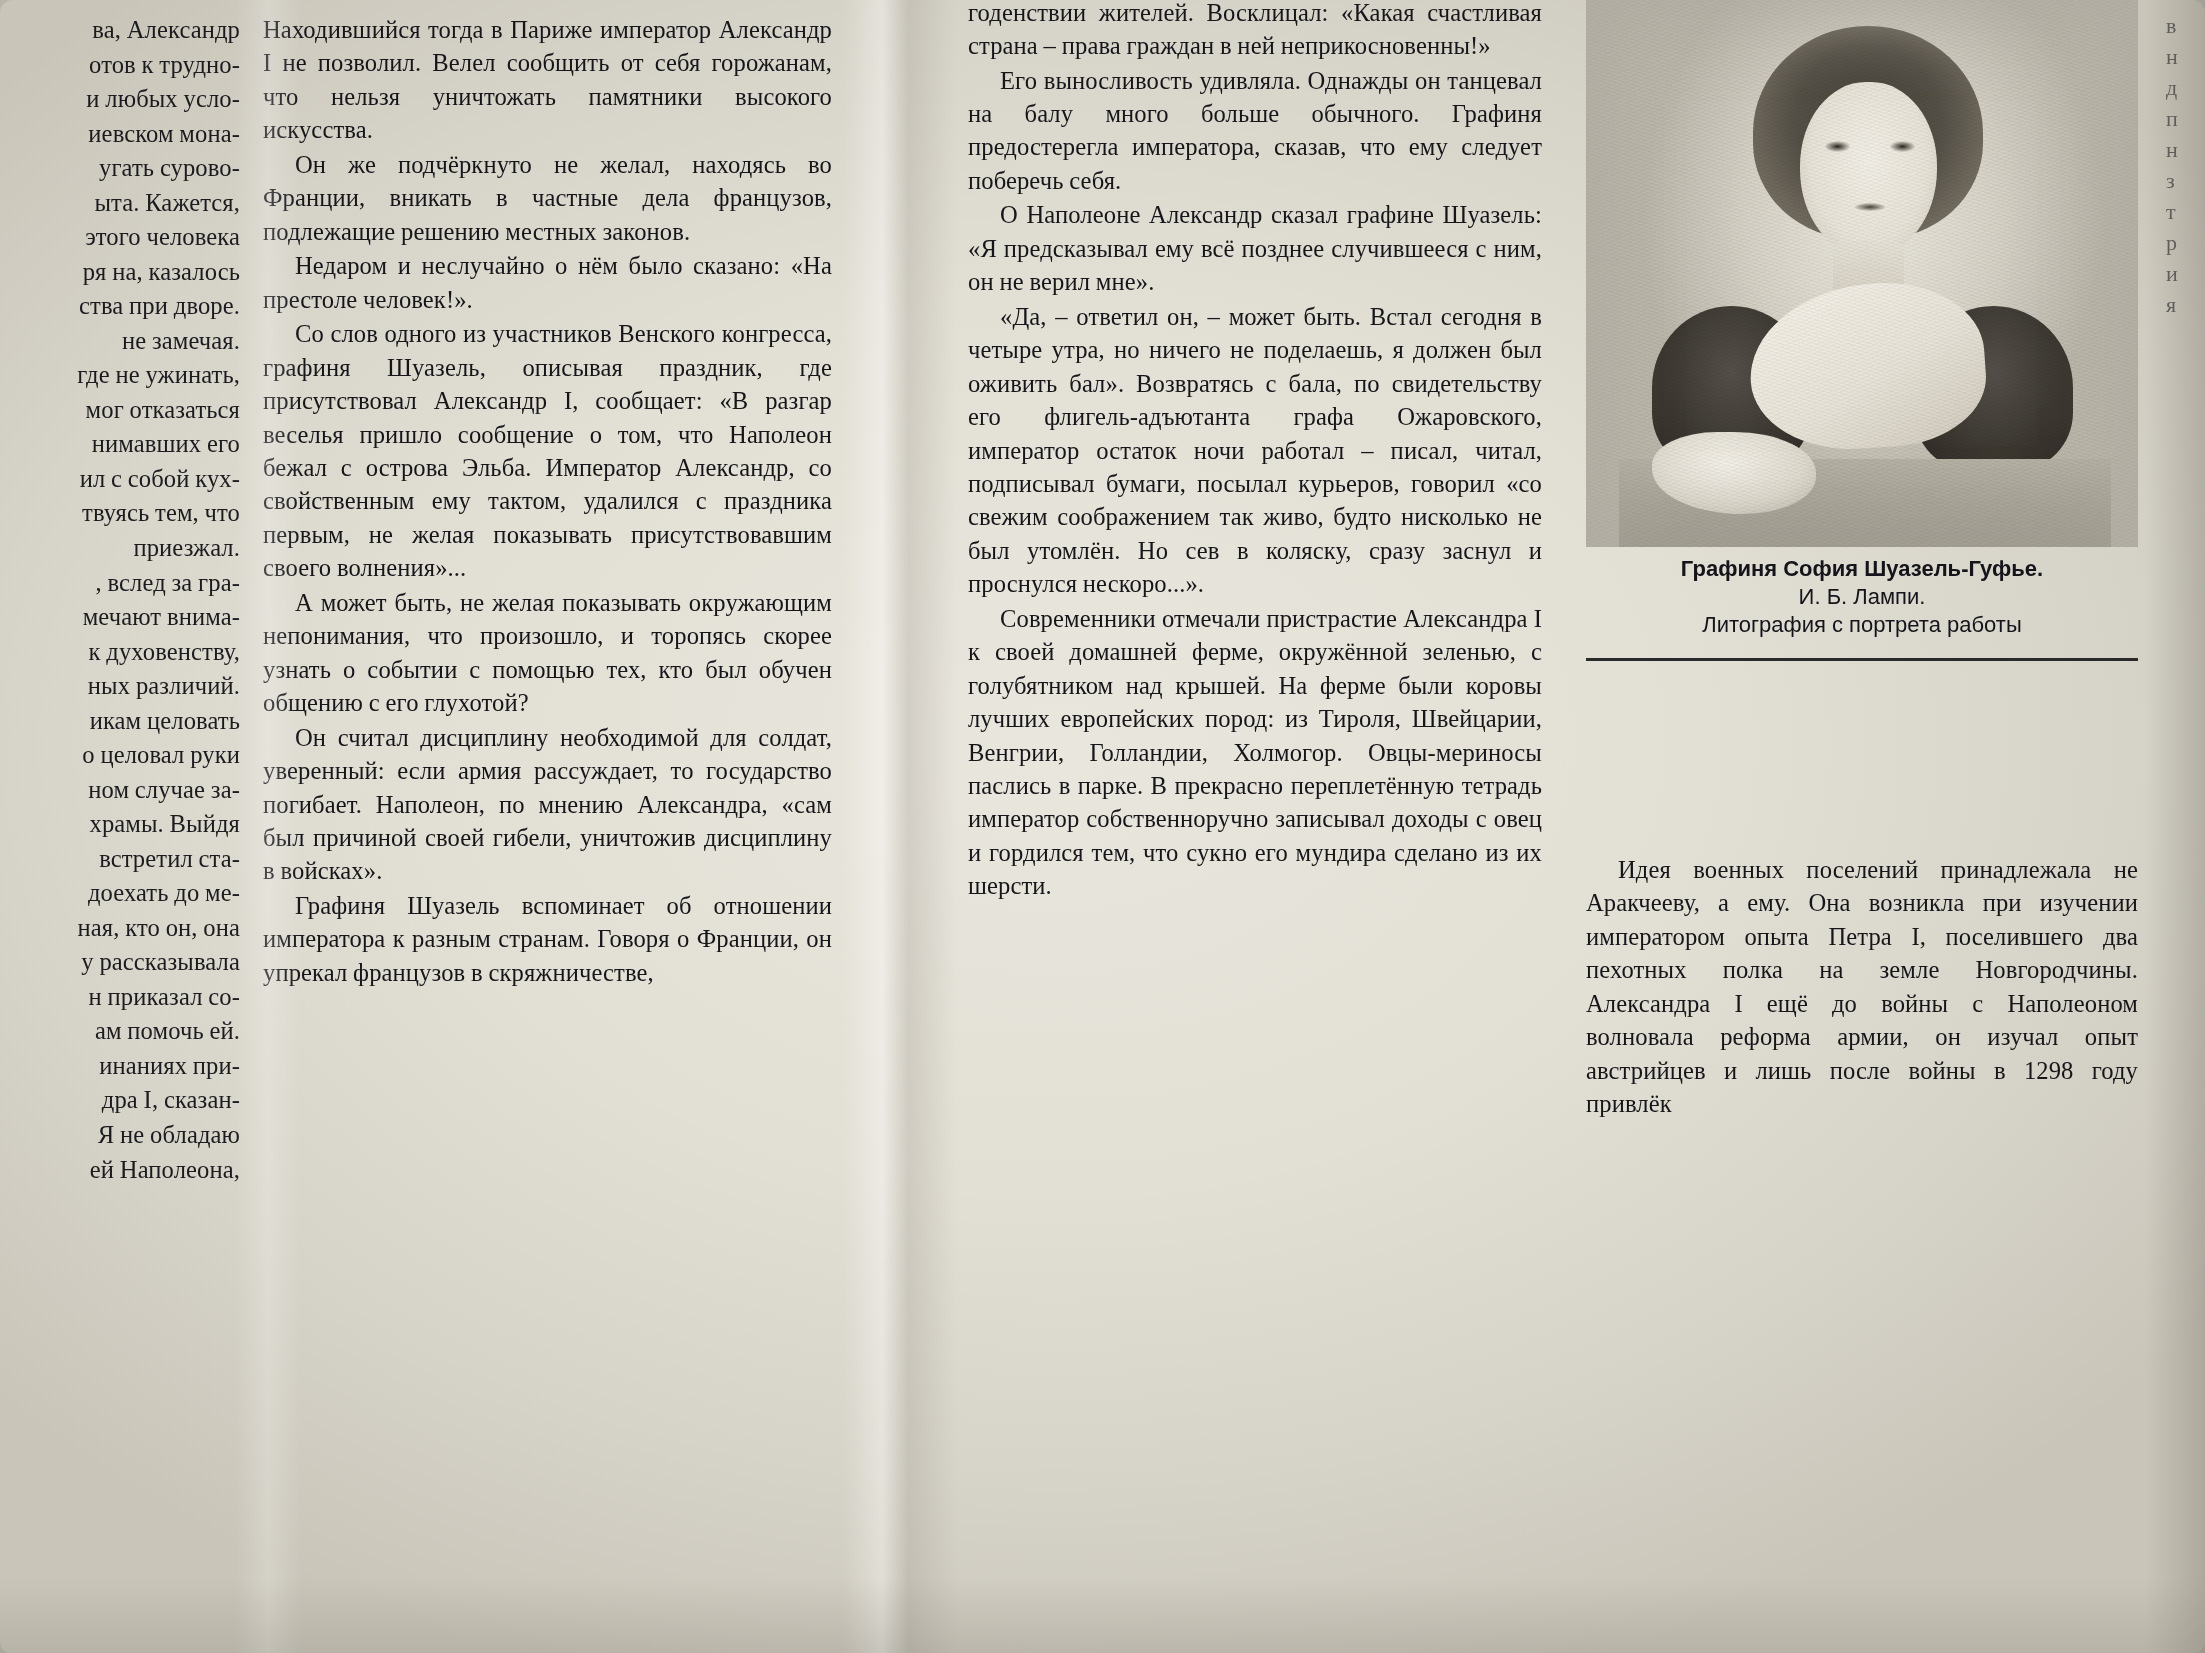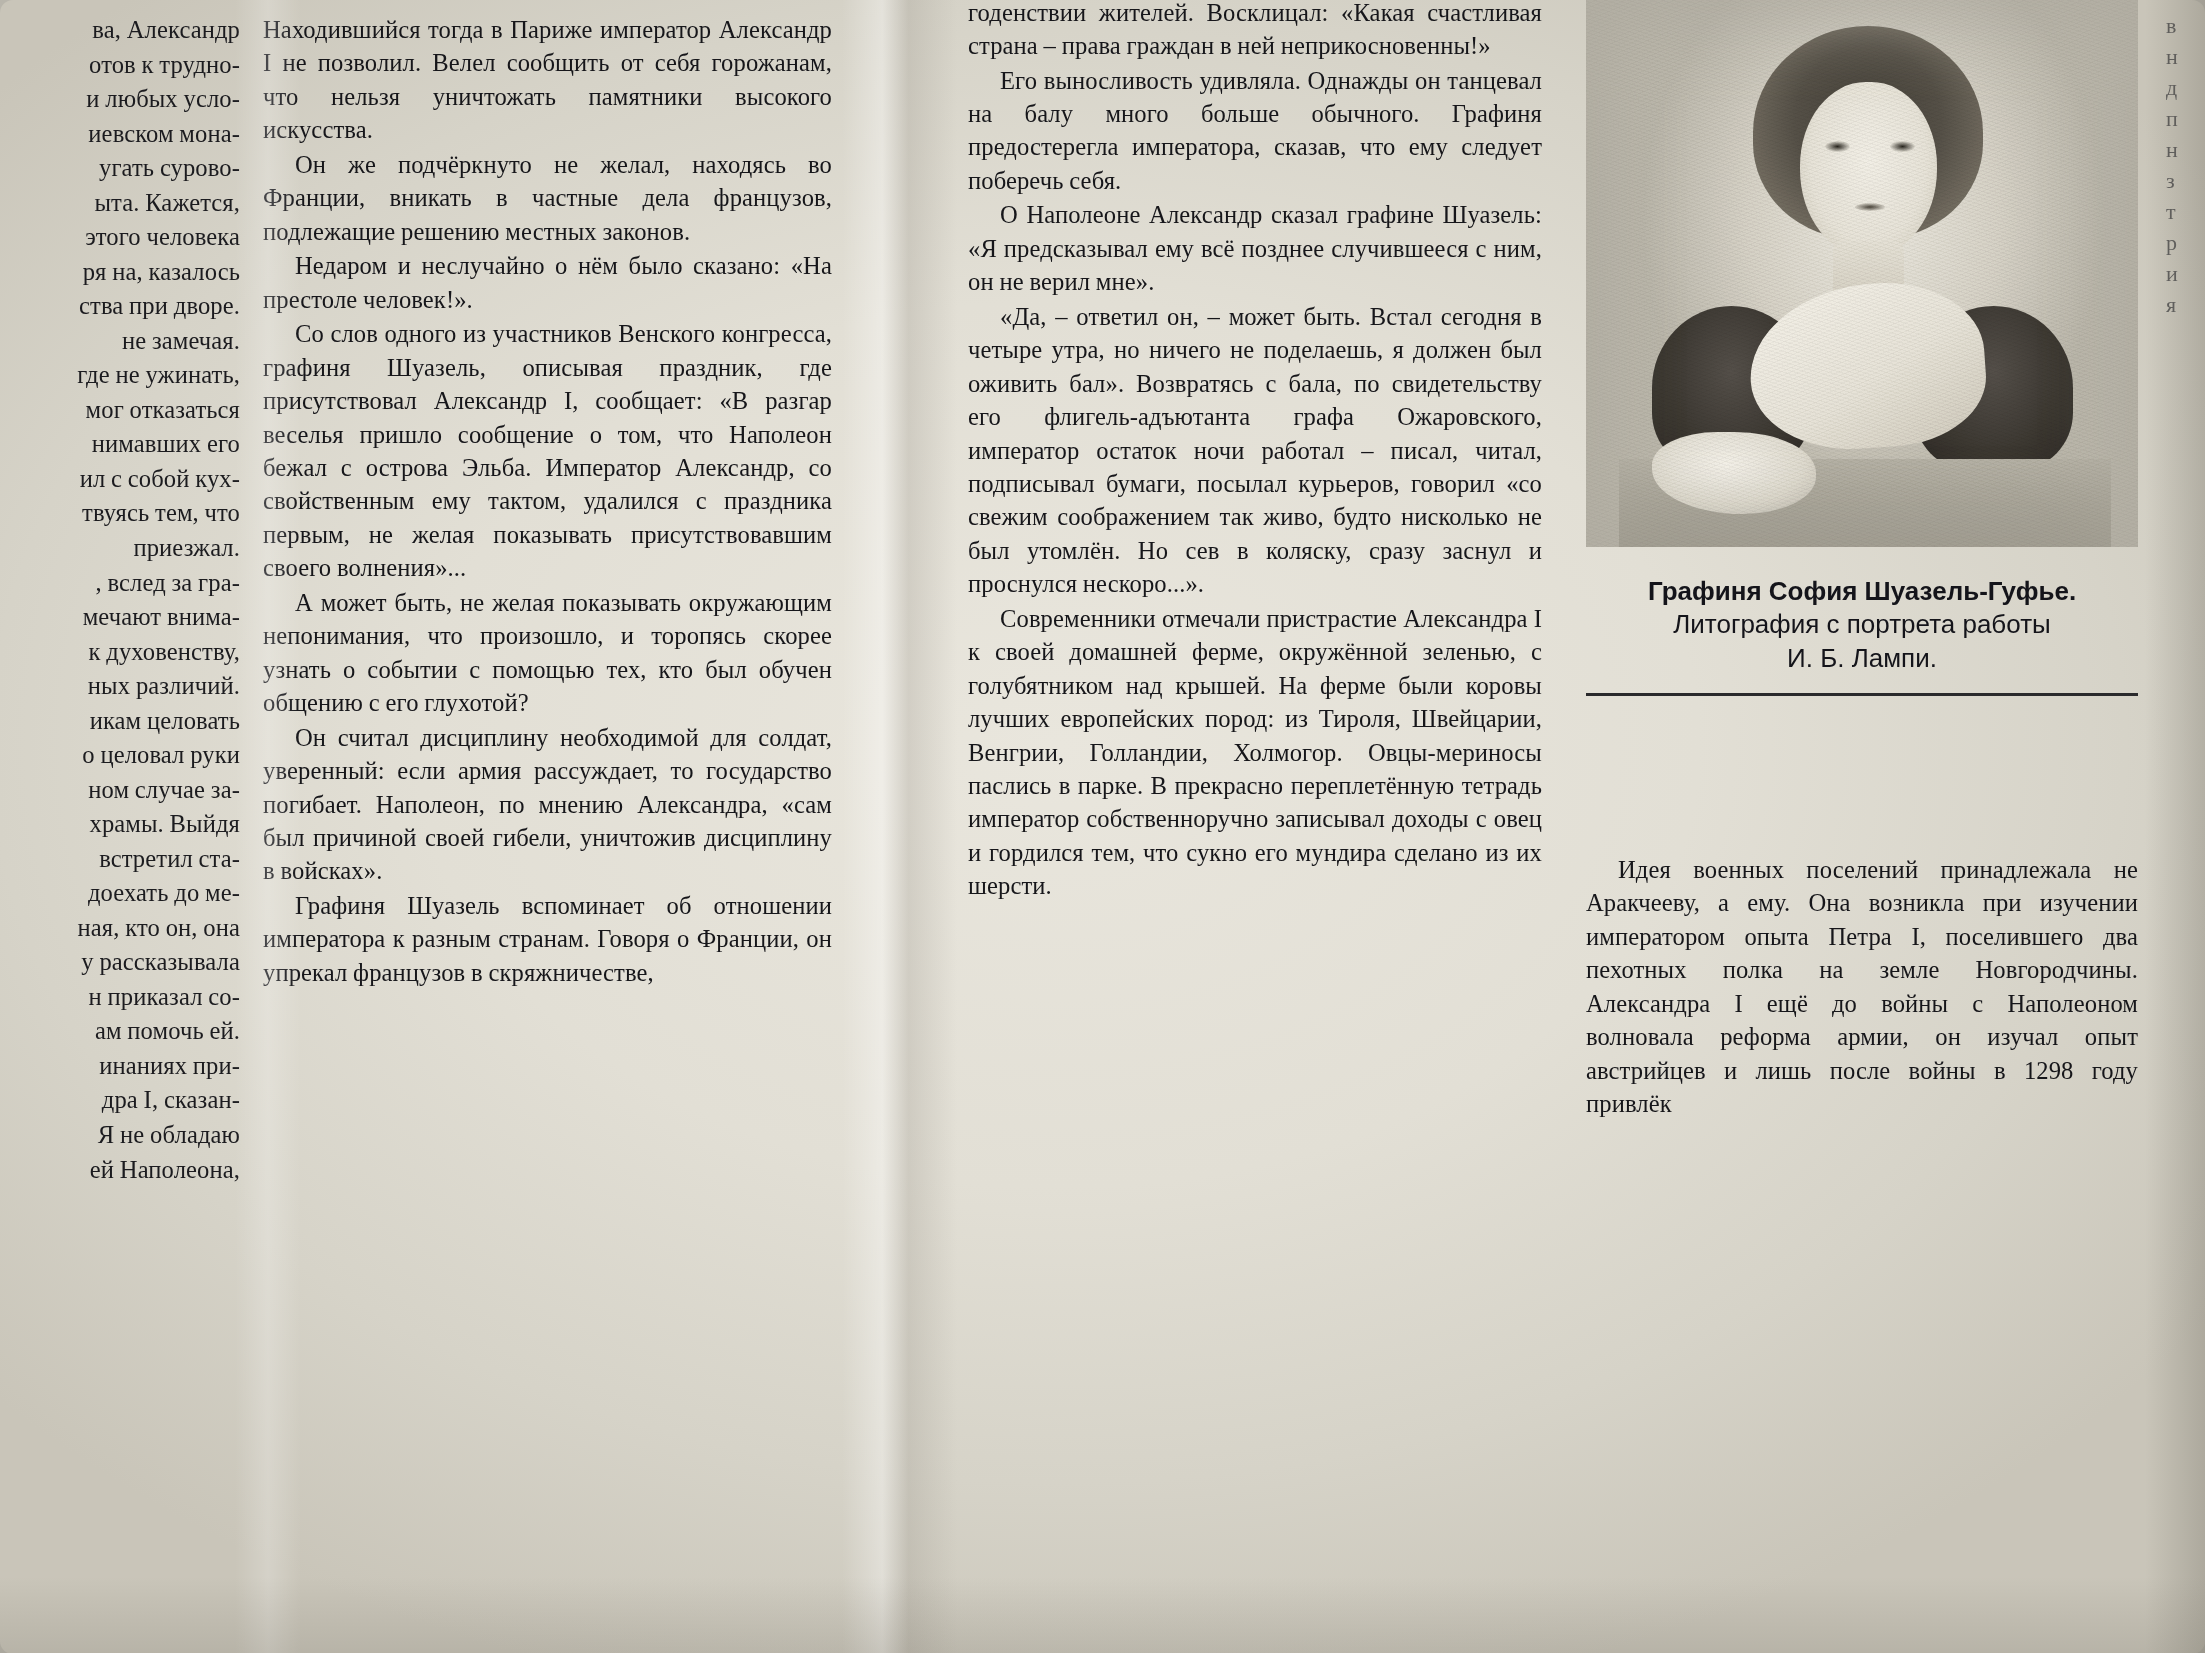--- a/index.html
+++ b/index.html
@@ -222,24 +222,24 @@
       repeating-linear-gradient(17deg, rgba(90,86,78,0.05) 0 1.1px, rgba(255,255,255,0) 1.1px 3.3px),
       repeating-linear-gradient(-23deg, rgba(90,86,78,0.04) 0 1.1px, rgba(255,255,255,0) 1.1px 3.8px);
     mix-blend-mode: multiply;
   }
   .p-vignette {
     position: absolute; inset: 0;
     box-shadow: inset 0 0 66px 22px rgba(170,166,155,0.55);
   }
 
   .caption {
-    margin-top: 28px;
+    margin-top: 8px;
     text-align: center;
     font-family: "Liberation Sans", sans-serif;
-    font-size: 26px;
+    font-size: 22px;
     line-height: 1.28;
     color: #14141a;
   }
   .caption .b { font-weight: bold; }
 
   .rule {
     margin: 18.6px 0 14.2px 0;
     width: 552px;
     height: 2.7px;
     background: #2a2a2c;
@@ -316,22 +316,22 @@
       <div class="p-dress-l"></div>
       <div class="p-dress-r"></div>
       <div class="p-shawl"></div>
       <div class="p-table"></div>
       <div class="p-cloth"></div>
       <div class="p-grain"></div>
       <div class="p-vignette"></div>
     </div>
     <div class="caption">
       <div class="b">Графиня София Шуазель-Гуфье.</div>
+      <div>И. Б. Лампи.</div>
       <div>Литография с портрета работы</div>
-      <div>И. Б. Лампи.</div>
     </div>
     <div class="rule"></div>
   </div>
 
   <div class="col" id="col3">
     <p>Идея военных поселений принадлежала не Аракчееву, а ему. Она возникла при изучении императором опыта Петра I, поселившего два пехотных полка на земле Новгородчины. Александра I ещё до войны с Наполеоном волновала реформа армии, он изучал опыт австрийцев и лишь после войны в 1298 году привлёк</p>
   </div>
 
   <div class="col" id="col4">
     <p>в</p>

